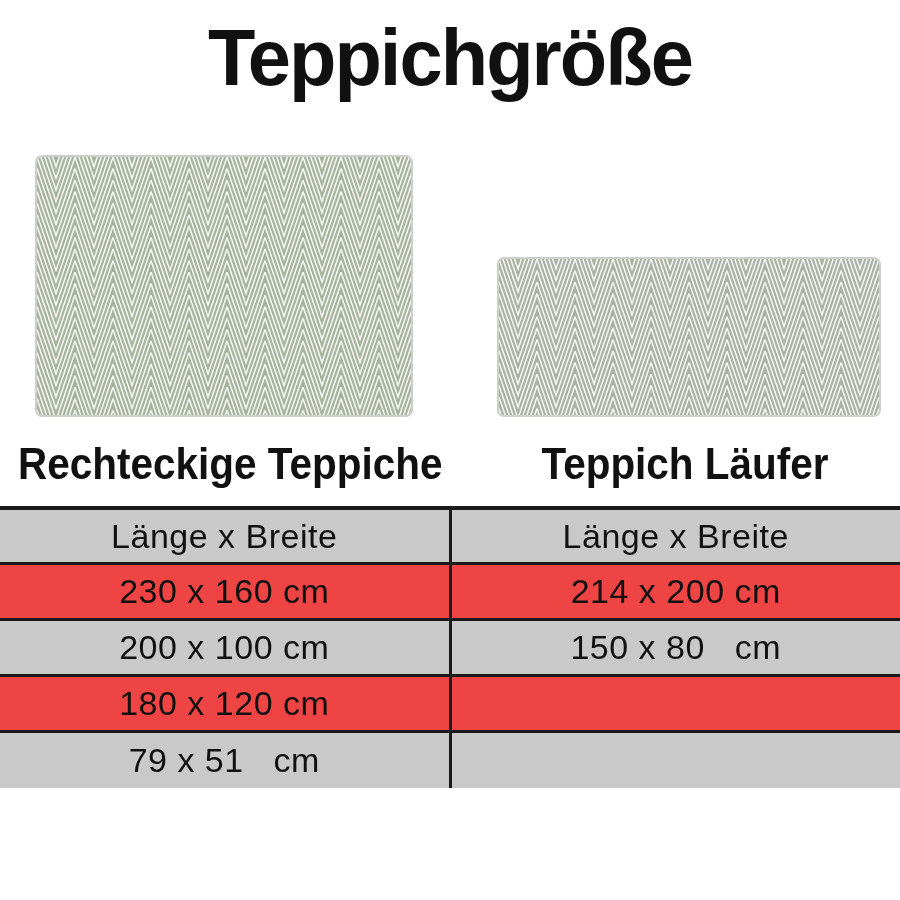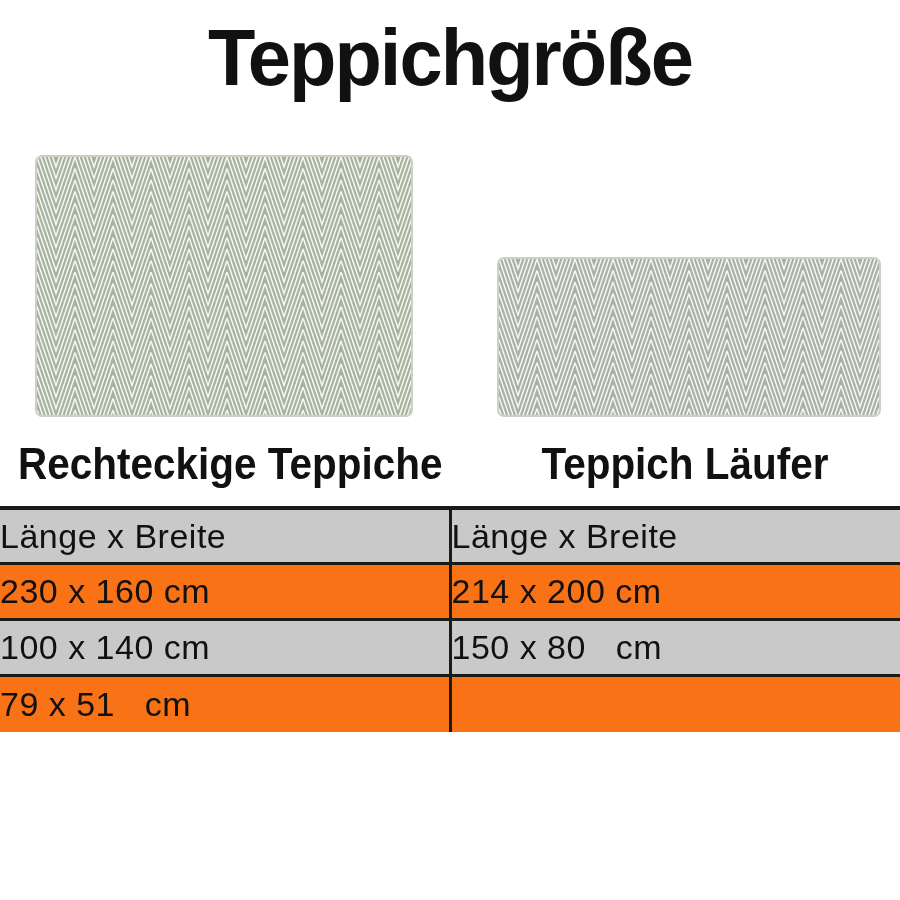--- a/index.html
+++ b/index.html
@@ -40,35 +40,35 @@
   }
   .rug-label-1 { left:0;     width:450px; }
   .rug-label-2 { left:460px; width:450px; }
 
   table.size-table {
     position:absolute; top:506px; left:0; width:900px;
     border-collapse:collapse; table-layout:fixed;
     border-top:4px solid var(--line-black,#1a1a1a);
   }
   .size-table th, .size-table td {
-    text-align:left; vertical-align:middle;
+    text-align:center; vertical-align:middle;
     font-size:34px; font-weight:normal;
     letter-spacing:0.5px;
     white-space:pre;
     color:var(--text-black,#111);
     padding:0;
   }
   .size-table th {
     height:52px;
     background:var(--table-gray,#c9c9c9);
     border-bottom:3px solid var(--line-black,#1a1a1a);
   }
   .size-table td {
     height:53px;
-    background:#f97316;
+    background:#ef4444;
     border-bottom:3px solid var(--line-black,#1a1a1a);
   }
   .size-table th:first-child, .size-table td:first-child {
     border-right:3px solid var(--line-black,#1a1a1a);
   }
   .size-table tbody tr:nth-child(even) td { background:var(--table-gray,#c9c9c9); }
   .size-table tbody tr:last-child td { border-bottom:none; height:55px; }
 </style>
 </head>
 <body>
@@ -110,22 +110,26 @@
         <th>Länge x Breite</th>
         <th>Länge x Breite</th>
       </tr>
     </thead>
     <tbody>
       <tr>
         <td>230 x 160 cm</td>
         <td>214 x 200 cm</td>
       </tr>
       <tr>
-        <td>100 x 140 cm</td>
+        <td>200 x 100 cm</td>
         <td>150 x 80   cm</td>
+      </tr>
+      <tr>
+        <td>180 x 120 cm</td>
+        <td></td>
       </tr>
       <tr>
         <td>79 x 51   cm</td>
         <td></td>
       </tr>
     </tbody>
   </table>
 
 </div>
 

